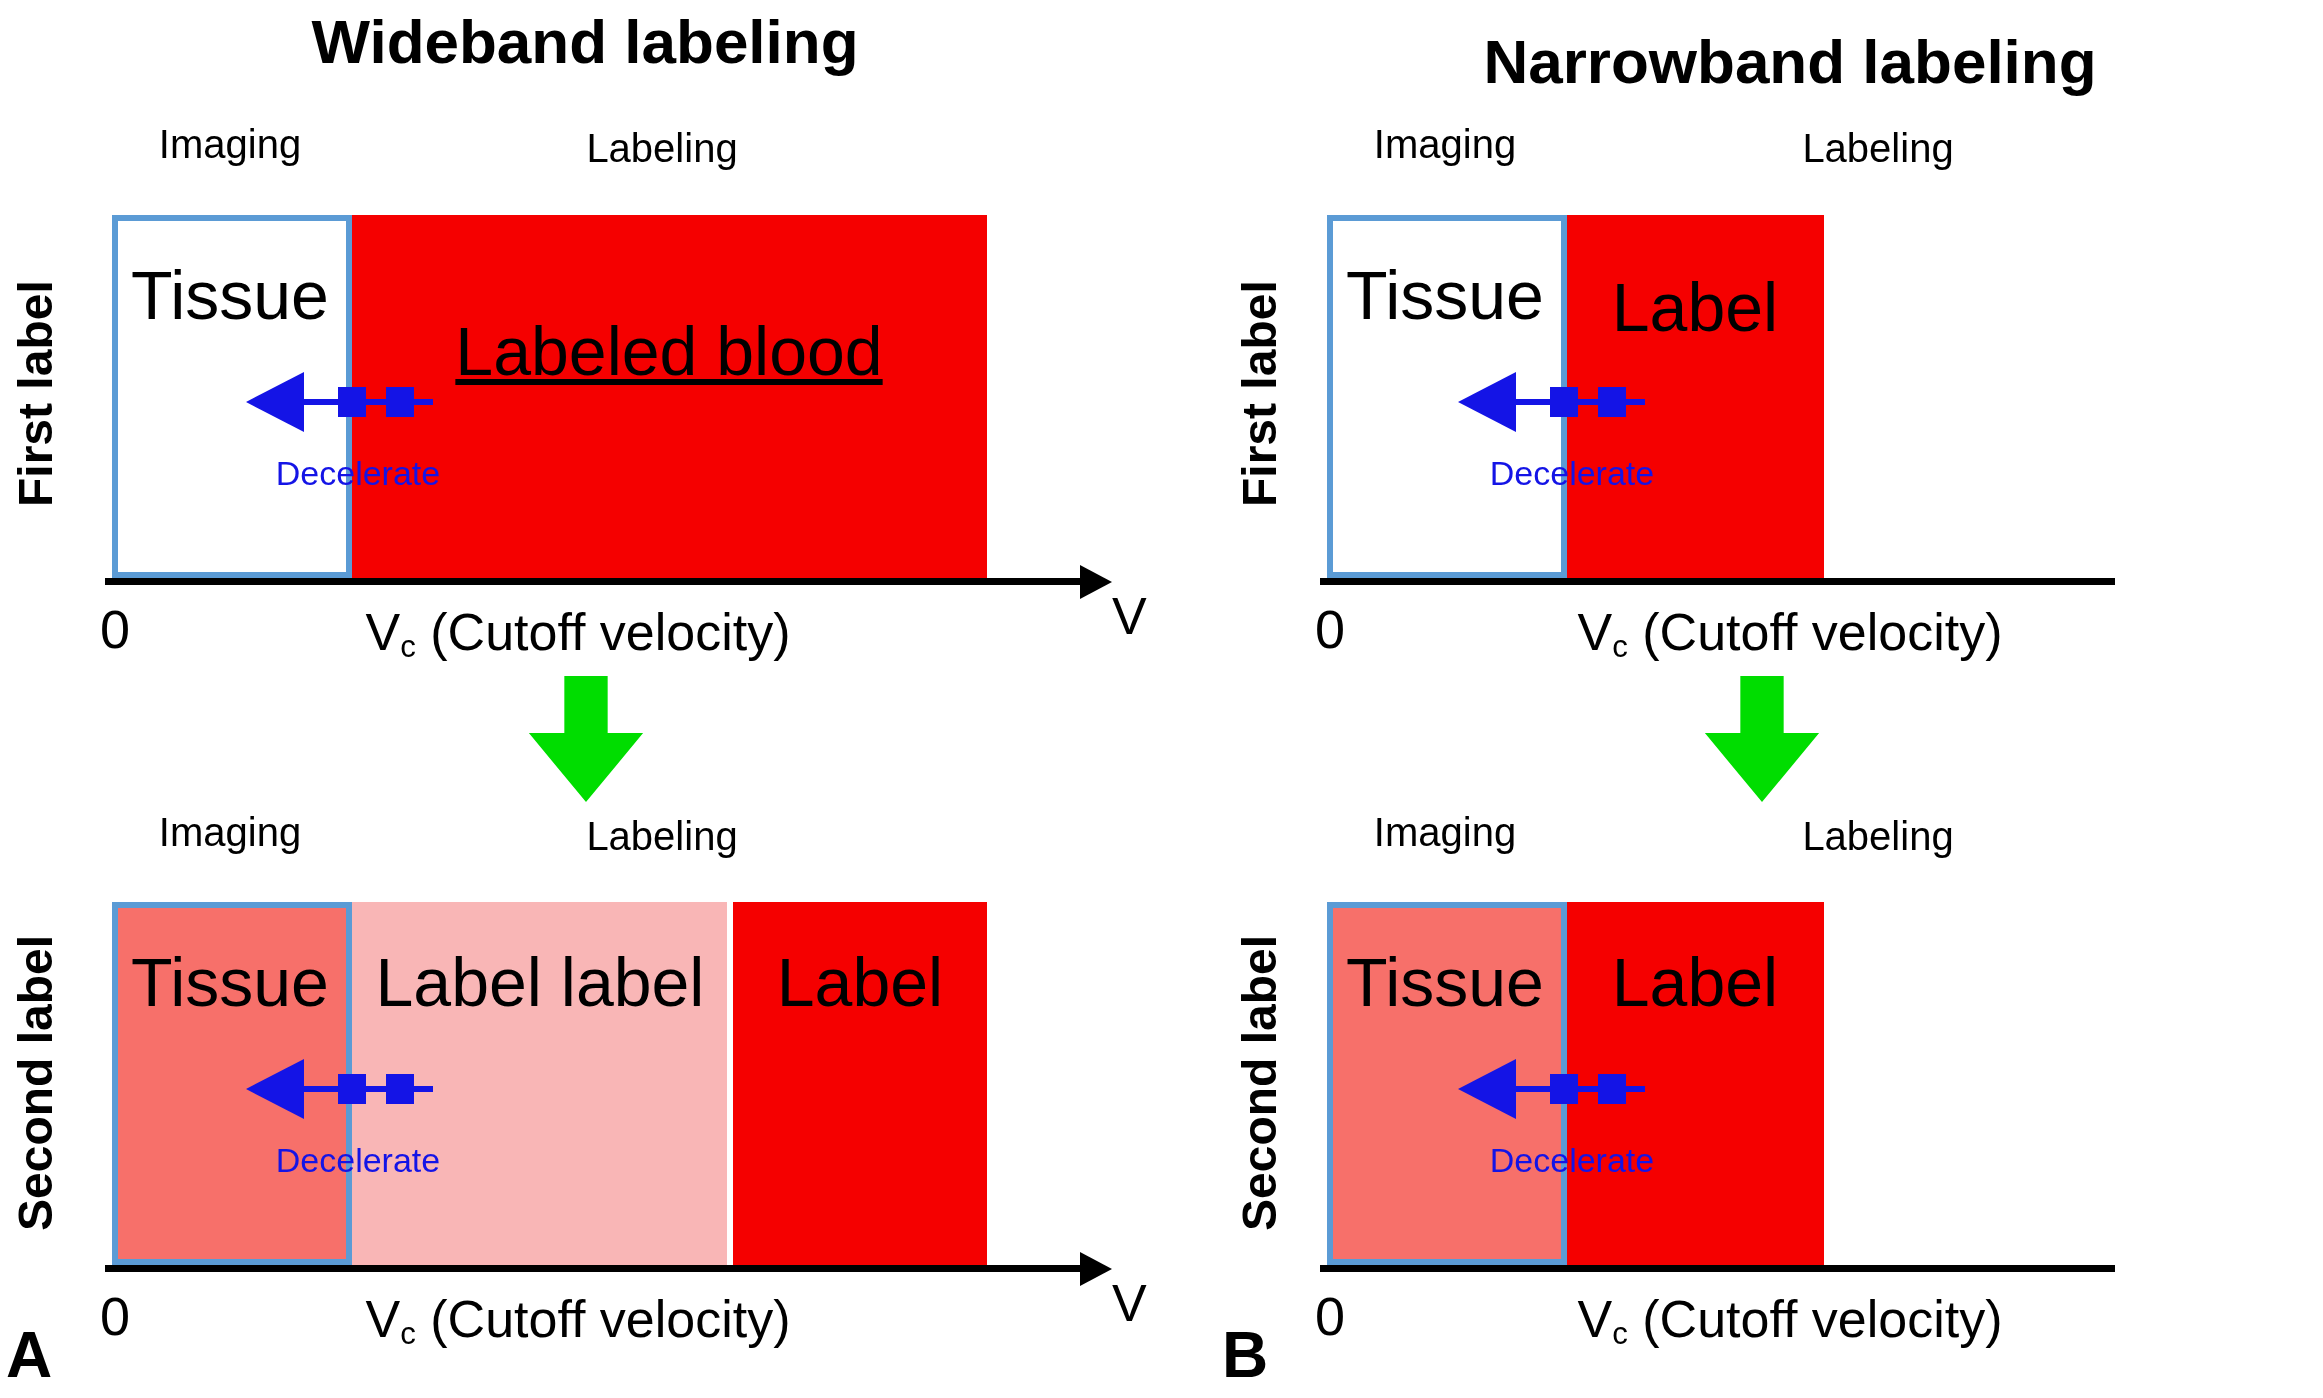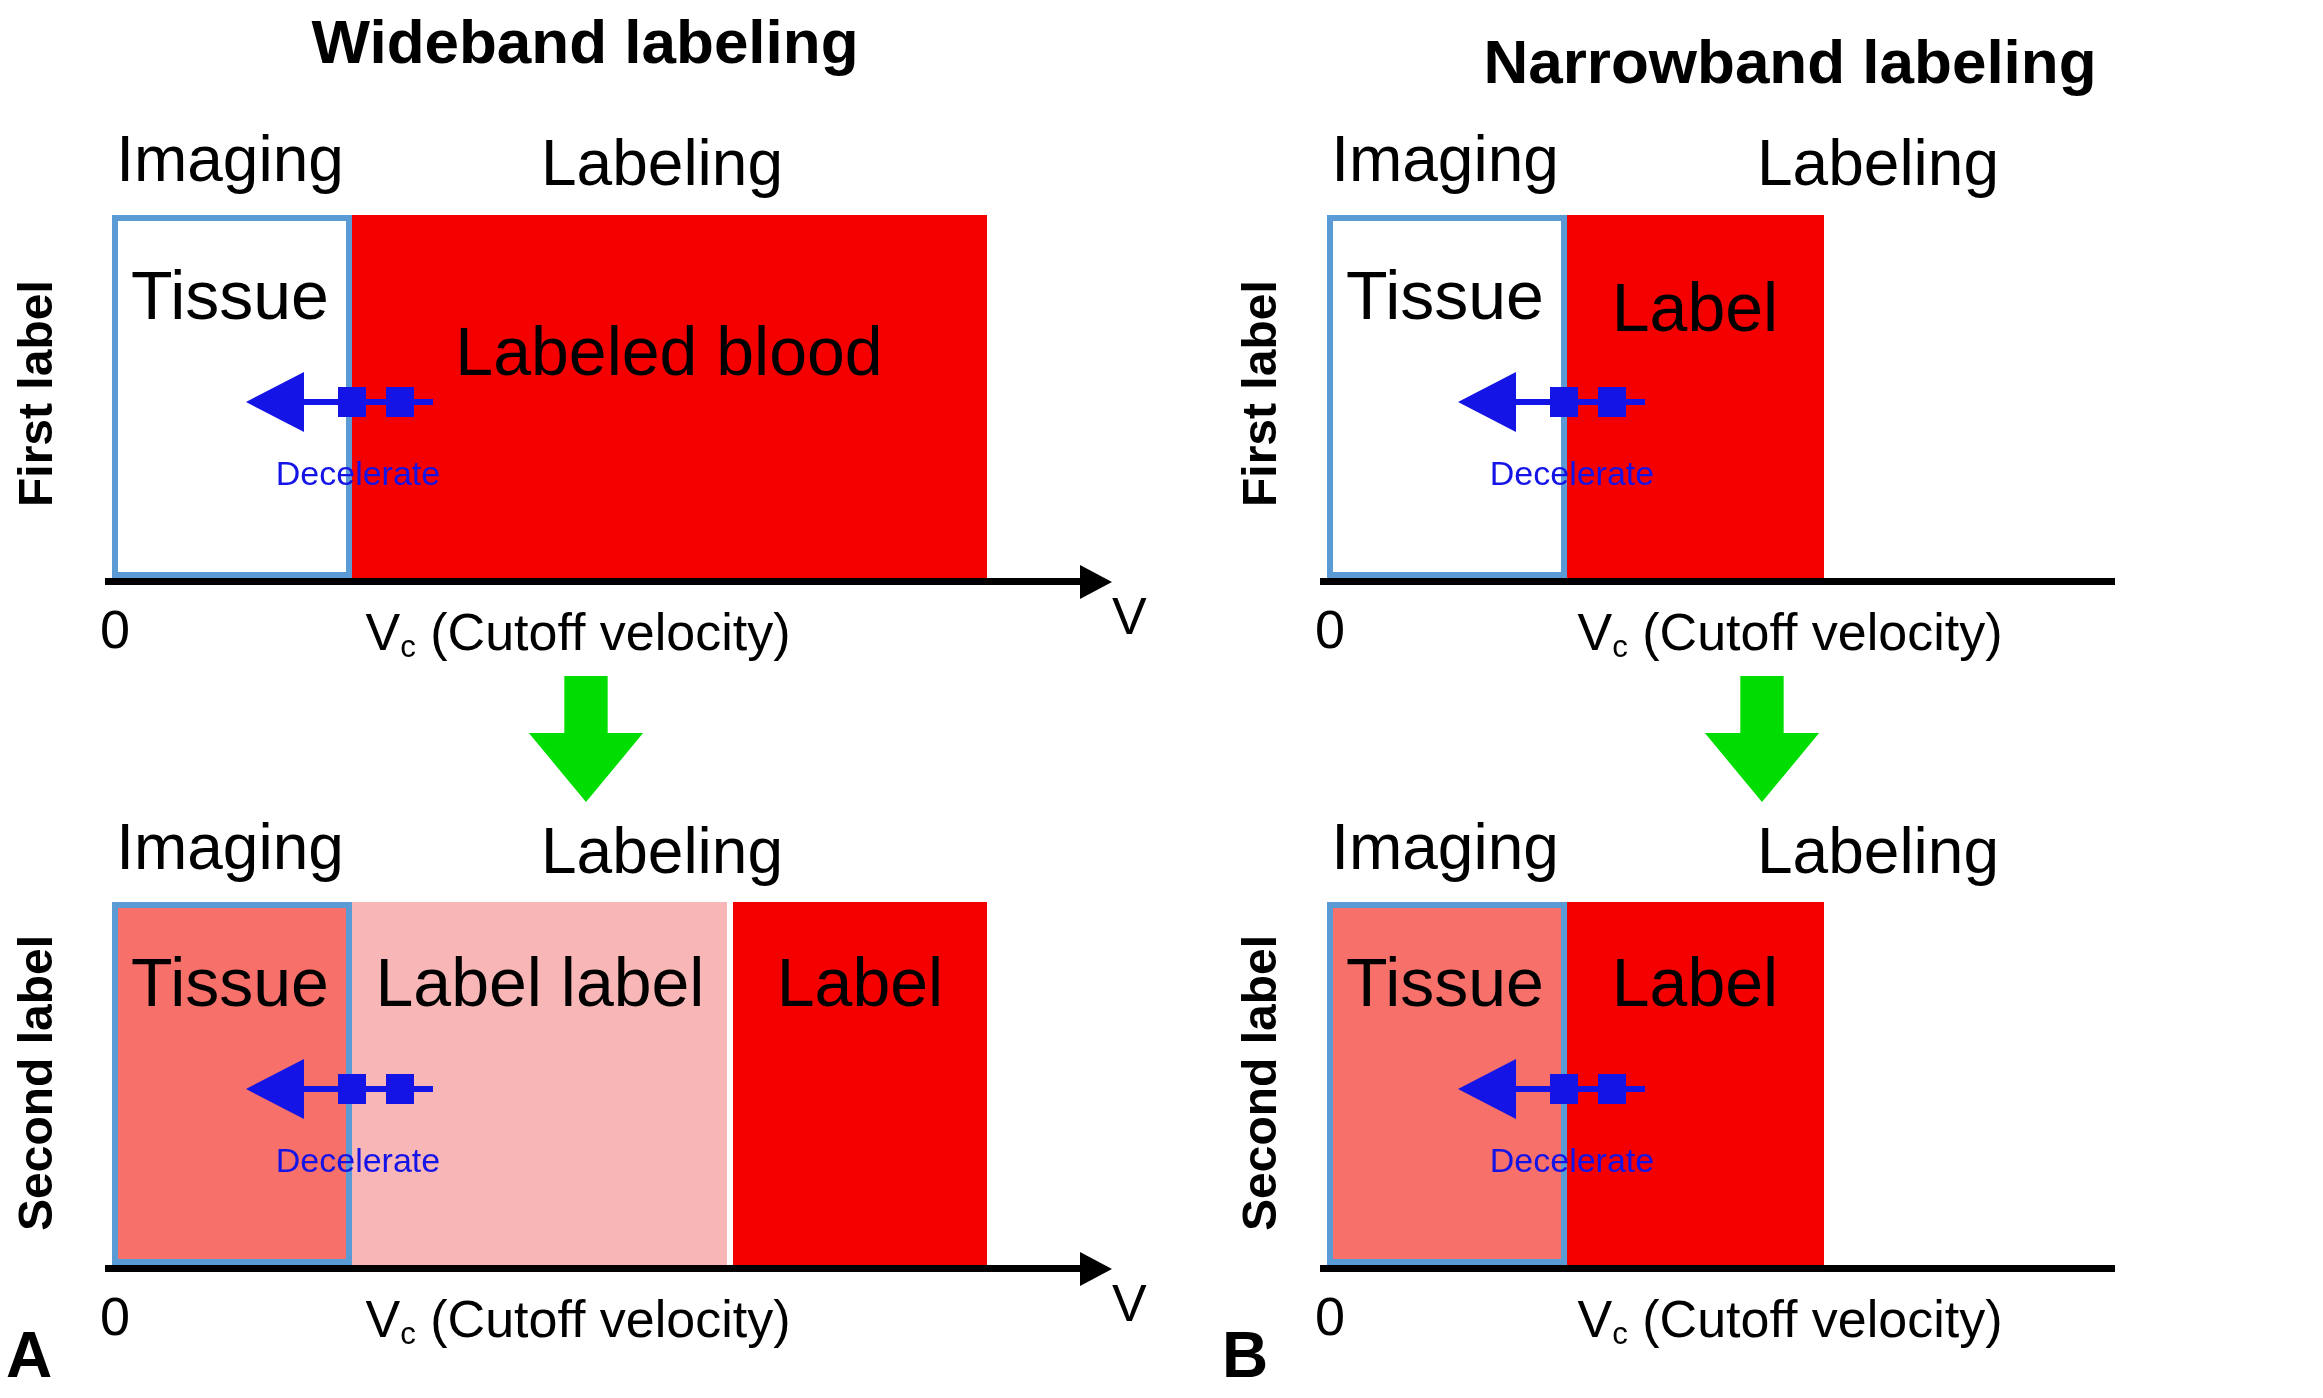--- a/index.html
+++ b/index.html
@@ -3,21 +3,21 @@
 <meta charset="utf-8">
 <style>
   html,body{margin:0;padding:0;background:#fff;}
   #canvas{
     position:relative;width:2115px;height:1398px;background:#fff;overflow:hidden;
     font-family:"Liberation Sans", sans-serif;color:#000;
   }
   .abs{position:absolute;}
   .cx{transform:translateX(-50%);white-space:nowrap;}
   .title{font-size:62px;font-weight:bold;}
-  .hdr{font-size:64px;}
+  .hdr{font-size:40px;}
   .boxlabel{font-size:68px;}
   .decel{font-size:34px;color:var(--blue,#1414e6);}
   .axis-num{font-size:54px;}
   .cutoff{font-size:52px;}
   .sub{font-size:0.6em;vertical-align:-0.22em;}
   .crest{margin-left:0.28em;}
   .endv{font-size:52px;}
   .corner{font-size:64px;font-weight:bold;}
   .vside{
     writing-mode:vertical-rl;transform:rotate(180deg);
@@ -44,21 +44,21 @@
   <div class="abs cx title" style="left:585px;top:6px;">Wideband labeling</div>
 
   <div class="abs vside" style="left:8px;top:218px;height:352px;">First label</div>
   <div class="abs cx hdr" style="left:230px;top:122px;">Imaging</div>
   <div class="abs cx hdr" style="left:662px;top:126px;">Labeling</div>
 
   <div class="abs redbox" style="left:352px;top:215px;width:635px;height:363px;"></div>
   <div class="abs tissuebox" style="left:112px;top:215px;width:240px;height:363px;"></div>
 
   <div class="abs cx boxlabel" style="left:230px;top:256px;">Tissue</div>
-  <div class="abs cx boxlabel" style="left:669px;top:312px;">Labeled blood</div>
+  <div class="abs cx boxlabel" style="left:669px;top:312px;text-decoration:underline;">Labeled blood</div>
 
   <svg class="abs" style="left:246px;top:370px;" width="190" height="64" viewBox="0 0 190 64">
     <rect x="55" y="29" width="132" height="6" fill="var(--blue,#1414e6)"></rect>
     <polygon points="0,32 58,2 58,62" fill="var(--blue,#1414e6)"></polygon>
     <rect x="92" y="17" width="28" height="30" fill="var(--blue,#1414e6)"></rect>
     <rect x="140" y="17" width="28" height="30" fill="var(--blue,#1414e6)"></rect>
   </svg>
   <div class="abs cx decel" style="left:358px;top:454px;">Decelerate</div>
 
   <div class="abs axisline" style="left:105px;top:578px;width:975px;"></div>

